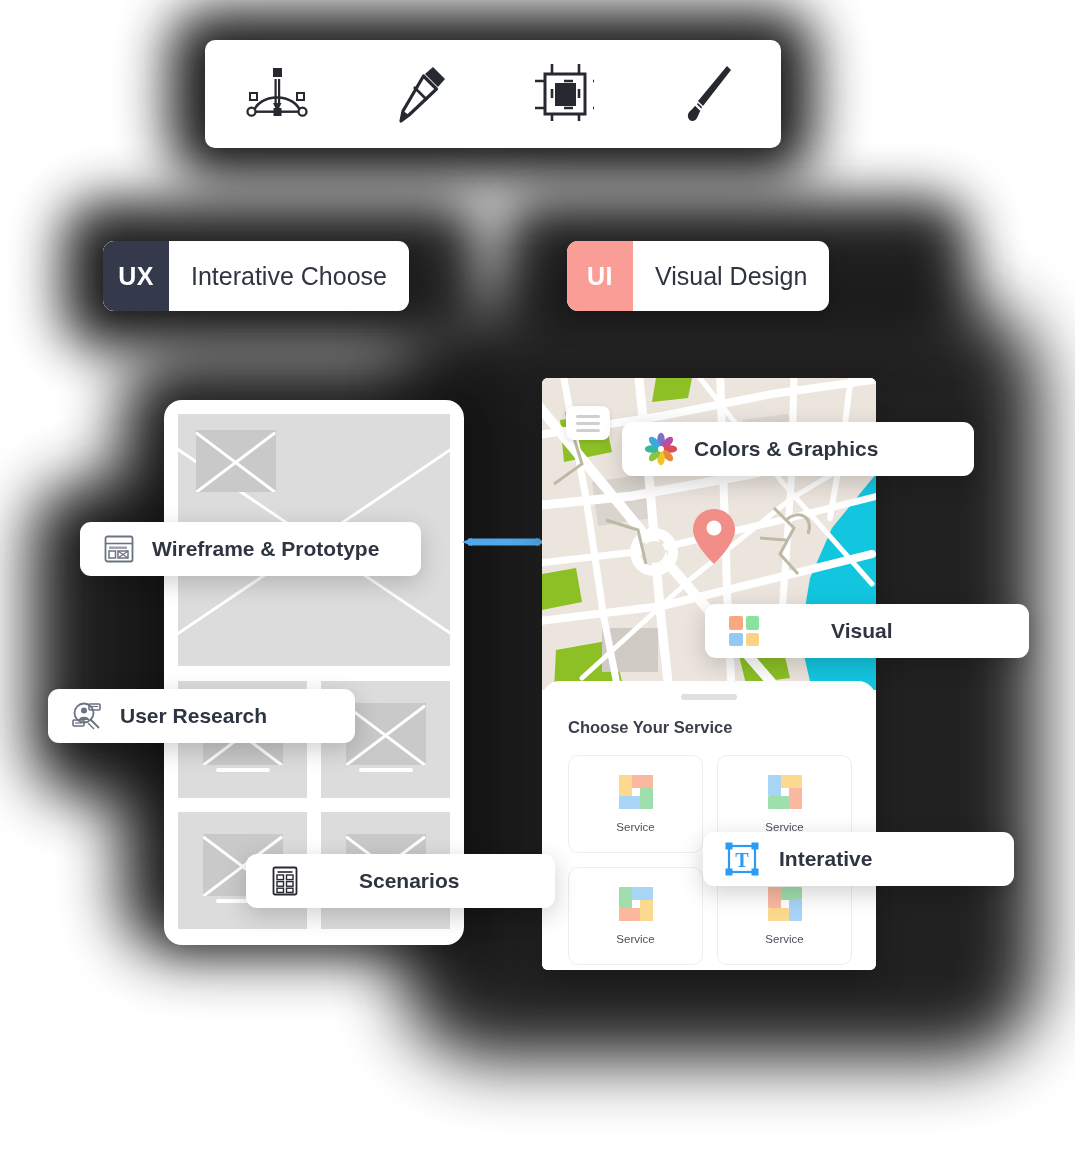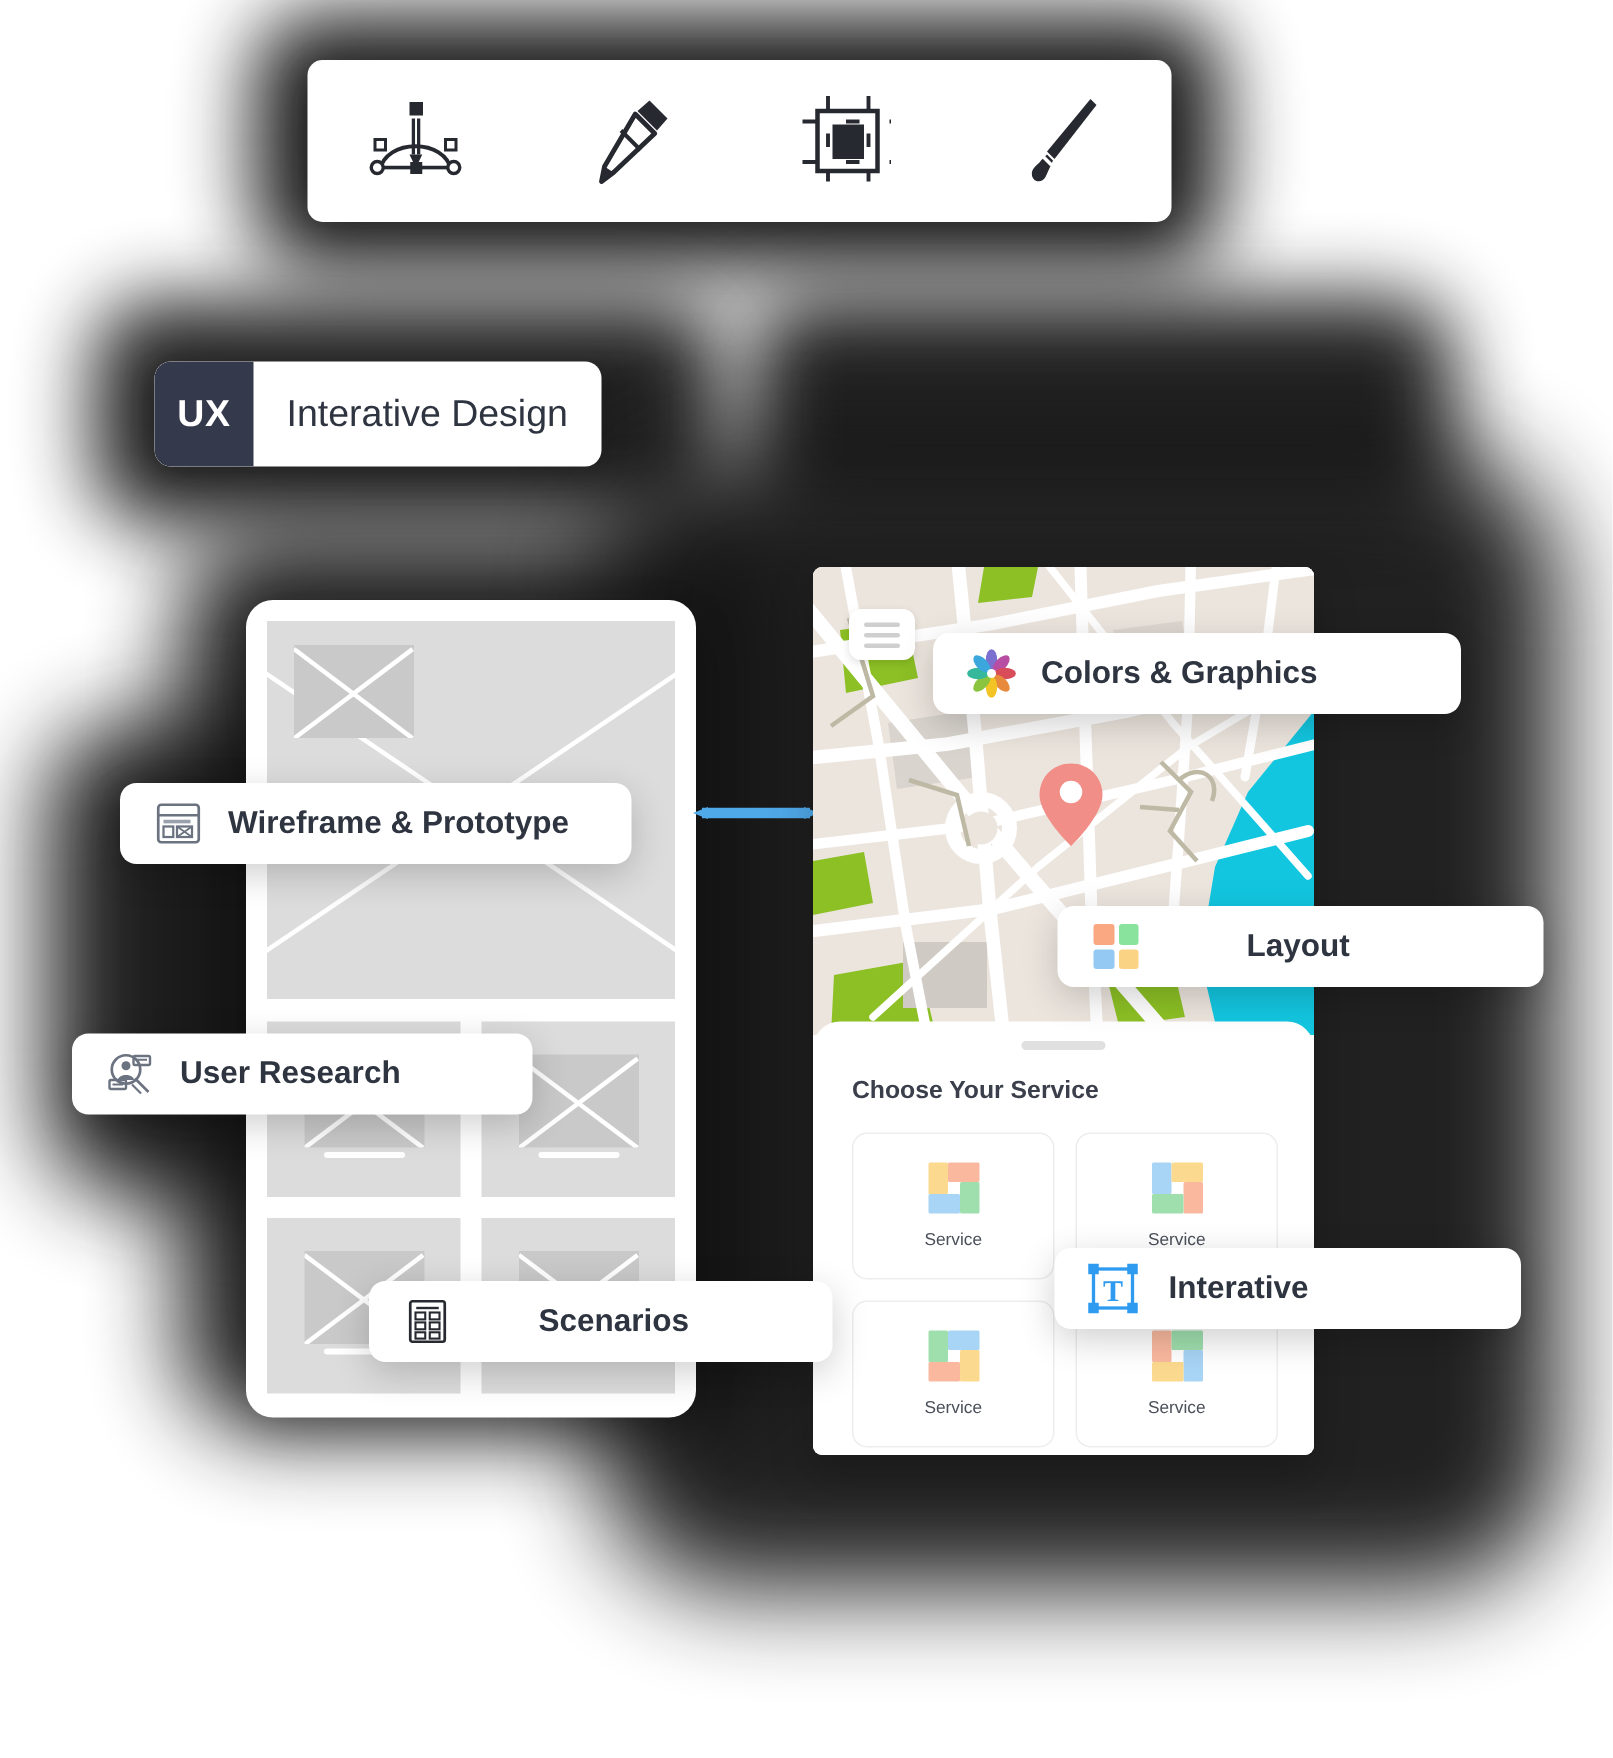--- a/index.html
+++ b/index.html
@@ -182,21 +182,25 @@
       <svg width="52" height="64" viewBox="0 0 52 64">
         <path d="M44 4 L48 8 L20 44 L15 39 Z" fill="#26292f"></path>
         <path d="M15 41 L19 45 L14 56 C12 60, 6 60, 5 55 C4 50, 9 48, 11 45 Z" fill="#26292f"></path>
         <line x1="12.5" y1="42.5" x2="18" y2="48" stroke="#fff" stroke-width="2.4"></line>
       </svg>
     </div>
   </div>
 
   <div class="chip" id="chip-ux">
     <div class="sq">UX</div>
-    <div class="lbl">Interative Design</div>
+    <div class="lbl">Interative Choose</div>
+  </div>
+  <div class="chip" id="chip-ui">
+    <div class="sq">UI</div>
+    <div class="lbl">Visual Design</div>
   </div>
 
   <div id="wire-panel">
     <div class="ph" id="wf-hero">
       <div class="bigx"></div>
       <div class="thumb"></div>
     </div>
     <div class="wf-grid">
       <div class="ph wf-cell">
         <div class="inner"></div>
@@ -406,21 +410,21 @@
 
   <div class="pill" id="pill-layout">
     <span class="pico">
       <span class="sq4">
         <i style="background:#FAA882"></i>
         <i style="background:#89E39C"></i>
         <i style="background:#93C9F3"></i>
         <i style="background:#FBD384"></i>
       </span>
     </span>
-    <span class="ptxt">Layout</span>
+    <span class="ptxt">Visual</span>
   </div>
 
   <div class="pill" id="pill-typography">
     <span class="pico">
       <svg width="34" height="34" viewBox="0 0 34 34">
         <rect x="4" y="4" width="26" height="26" fill="none" stroke="#2F9BF0" stroke-width="2.2"></rect>
         <text x="17" y="25" font-family="'Liberation Serif',serif" font-size="20" font-weight="700" fill="#2F9BF0" text-anchor="middle">T</text>
         <rect x="0.5" y="0.5" width="7" height="7" fill="#2F9BF0"></rect>
         <rect x="26.5" y="0.5" width="7" height="7" fill="#2F9BF0"></rect>
         <rect x="0.5" y="26.5" width="7" height="7" fill="#2F9BF0"></rect>

